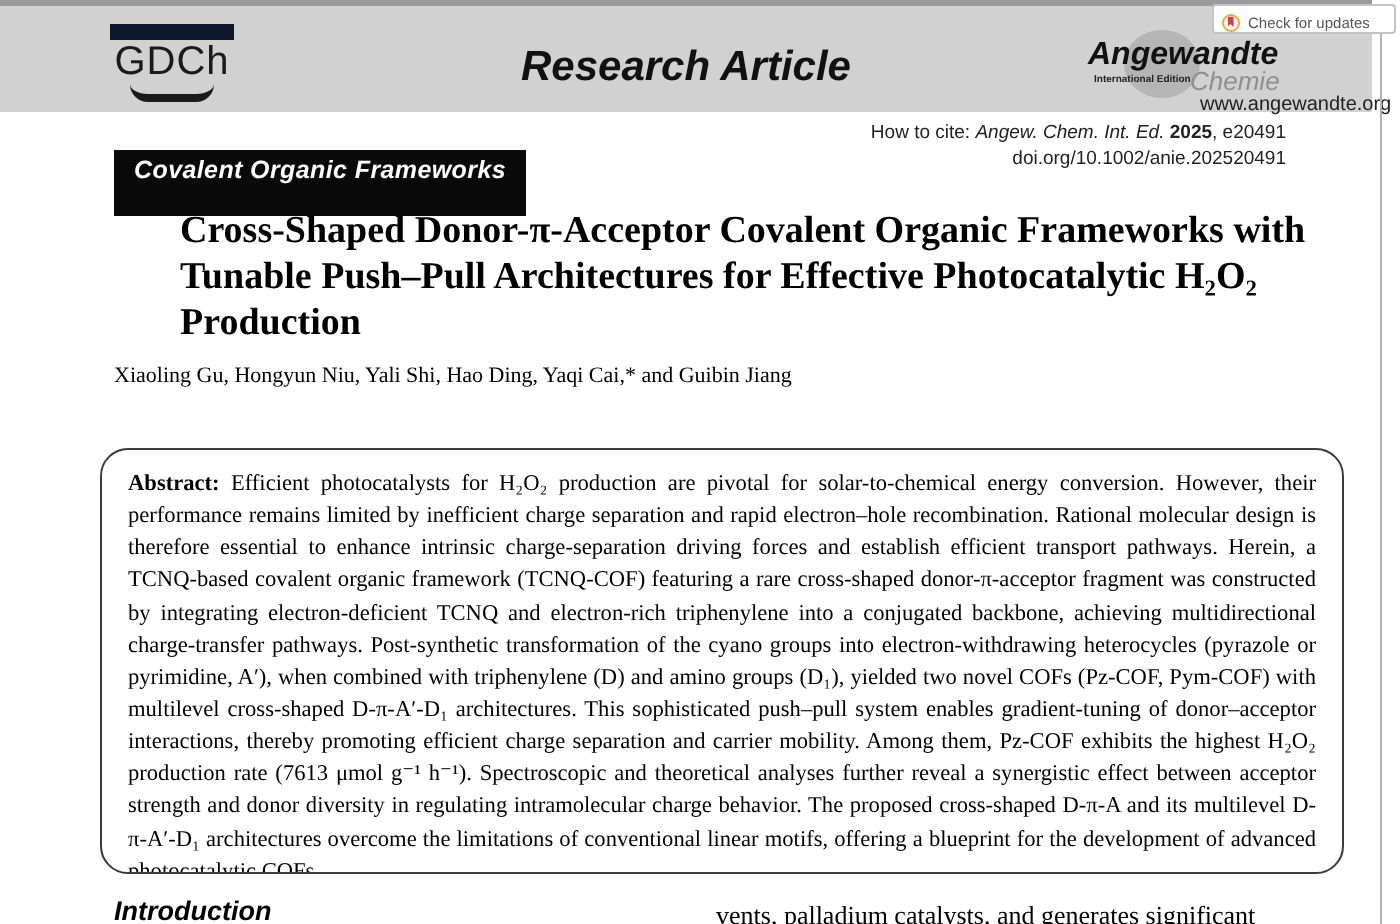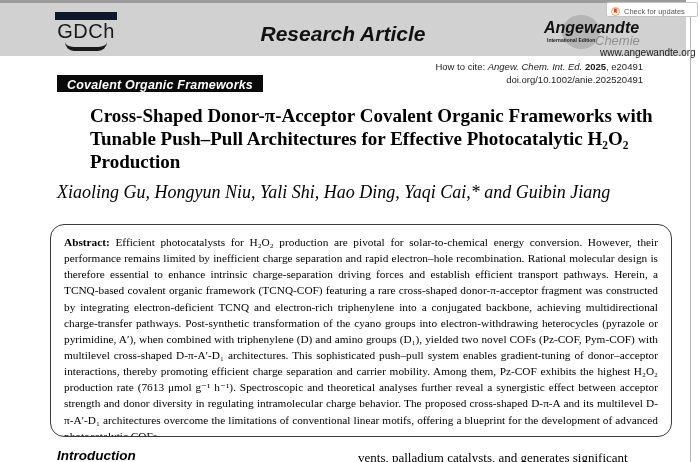--- a/index.html
+++ b/index.html
@@ -72,33 +72,33 @@
   
   .cite {
     position:absolute; left:343px; top:61px; width:300px; text-align:right;
     font-size:9.5px; color:#222; line-height:1.35;
   }
   .cite .j { font-style:italic; }
   .cite .y { font-weight:bold;text-align:right; }
   
   .topic-badge {
     position:absolute; left:57px; top:75px; display:inline-block;
-    background:#0a0a0a; color:#fff; padding:3px 10px 0 10px;
+    background:#0a0a0a; color:#fff; padding:3px 10px 16px 10px;
     font-size:12.5px; font-weight:bold; font-style:italic; letter-spacing:0.2px;
   }
   
   .title {
     position:absolute; left:57px; top:104px; width:592px;
     font-family:"Liberation Serif","DejaVu Serif",serif;
     font-size:19px; font-weight:bold; color:#000; line-height:1.22;margin-left:33px;
   }
   .authors {
     position:absolute; left:57px; top:182px; width:600px;
     font-family:"Liberation Serif","DejaVu Serif",serif;
-    font-style:italic; font-size:18px; color:#000;
+    font-size:11px; color:#000;
   }
   
   .abstract-box {
     position:absolute; left:50px; top:224px; width:622px; height:213px;
     border:1.3px solid #3a3a3a; border-radius:14px;
     padding:9px 13px; overflow:hidden;
   }
   .abstract-box .body {
     font-family:"Liberation Serif","DejaVu Serif",serif;
     font-size:11.3px; line-height:1.43; color:#000; text-align:justify;

